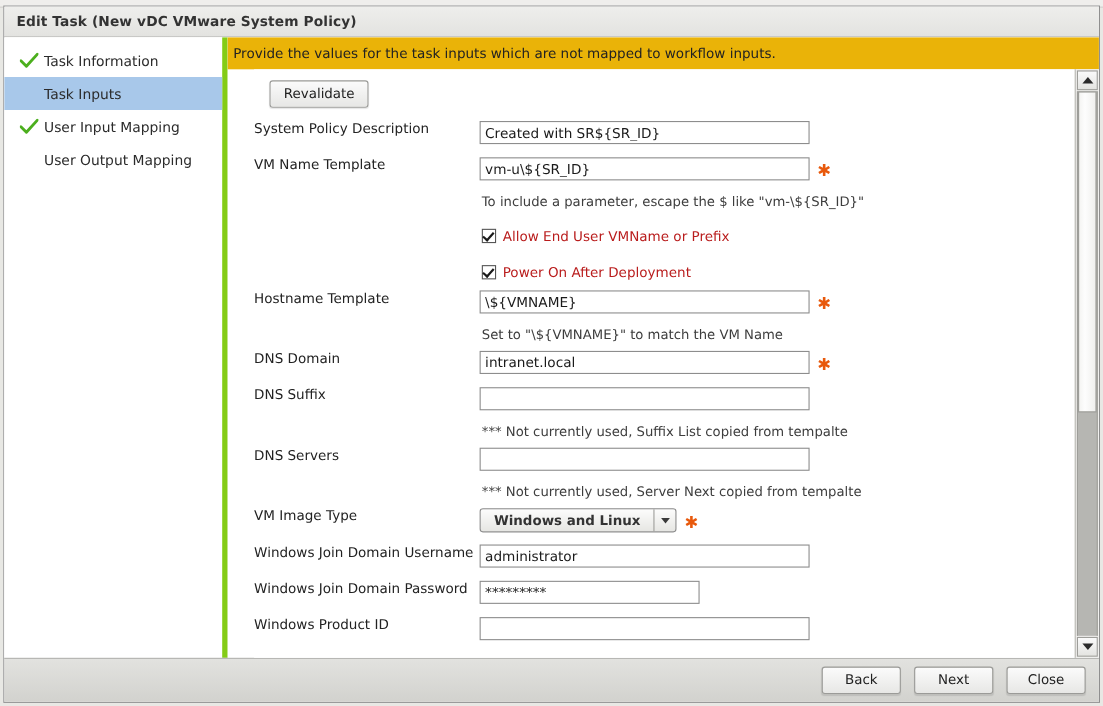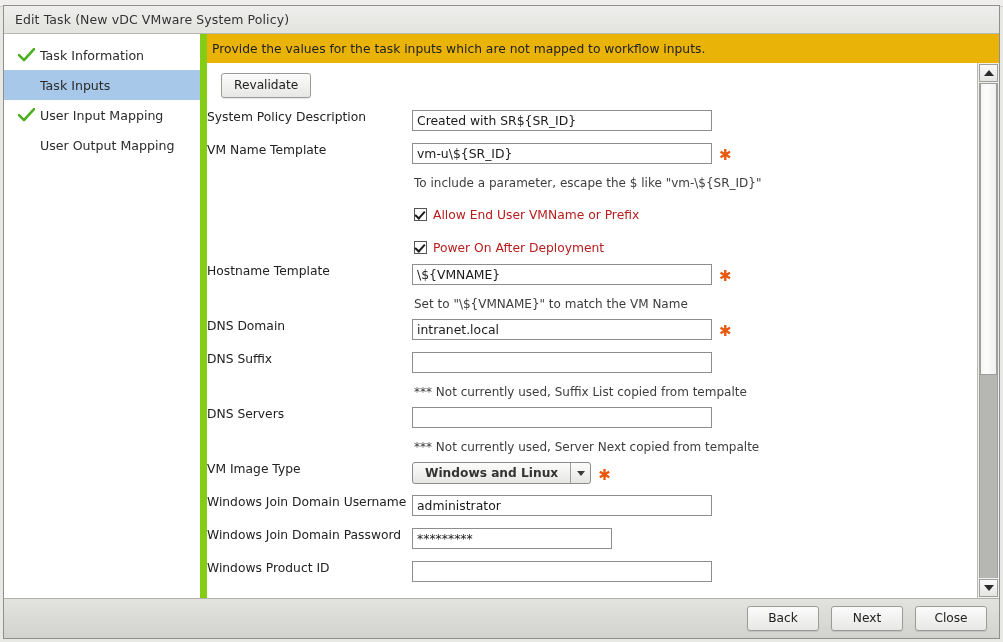--- a/index.html
+++ b/index.html
@@ -43,40 +43,40 @@
     height: 28px;
     flex: 0 0 28px;
     background: linear-gradient(to bottom, #eeeeec 0%, #e3e3e0 100%);
     border-bottom: 1px solid #b6b6b2;
     display: flex;
     align-items: center;
     box-sizing: border-box;
   }
   .titlebar-text {
     font-size: 12.5px;
-    font-weight: normal;
+    font-weight: bold;
     color: #333333;
     padding-left: 11px;
     letter-spacing: 0.1px;
     white-space: nowrap;
   }
 
   .body-area {
     flex: 1 1 auto;
     display: flex;
     min-height: 0;
     background: #ffffff;
   }
 
   
   .sidebar {
     width: 203px;
     flex: 0 0 203px;
     background: #ffffff;
-    border-right: 7px solid #84cc16;
+    border-right: 5px solid #84cc16;
     box-sizing: border-box;
     padding-top: 6px;
   }
   .nav-item {
     height: 30px;
     display: flex;
     align-items: center;
     box-sizing: border-box;
     padding-left: 14px;
     cursor: default;
@@ -115,20 +115,21 @@
     color: #222222;
     background: #eab308;
     white-space: nowrap;
   }
 
   .content-wrap {
     flex: 1 1 auto;
     display: flex;
     min-height: 0;
     position: relative;
+    margin-left: 24px;
   }
   .form-scroll {
     flex: 1 1 auto;
     overflow: hidden;
     position: relative;
     background: #ffffff;
     min-width: 0;
   }
 
   .revalidate-row {

